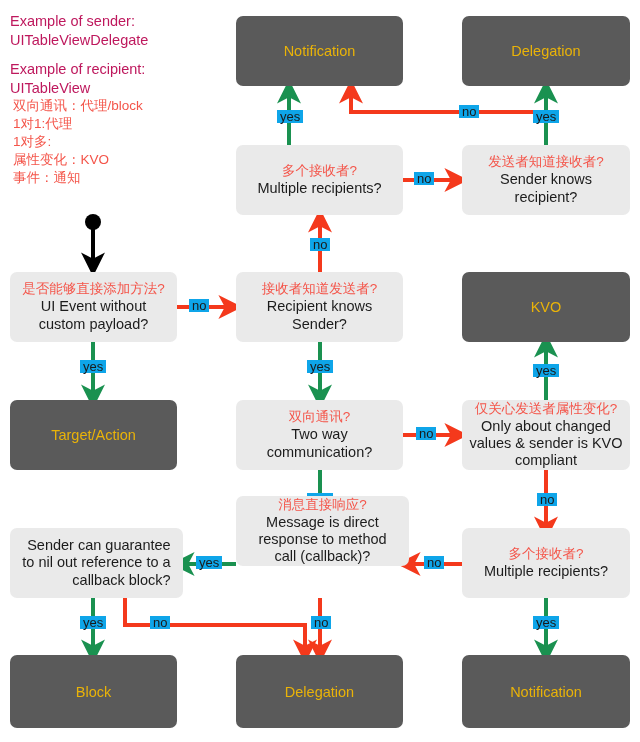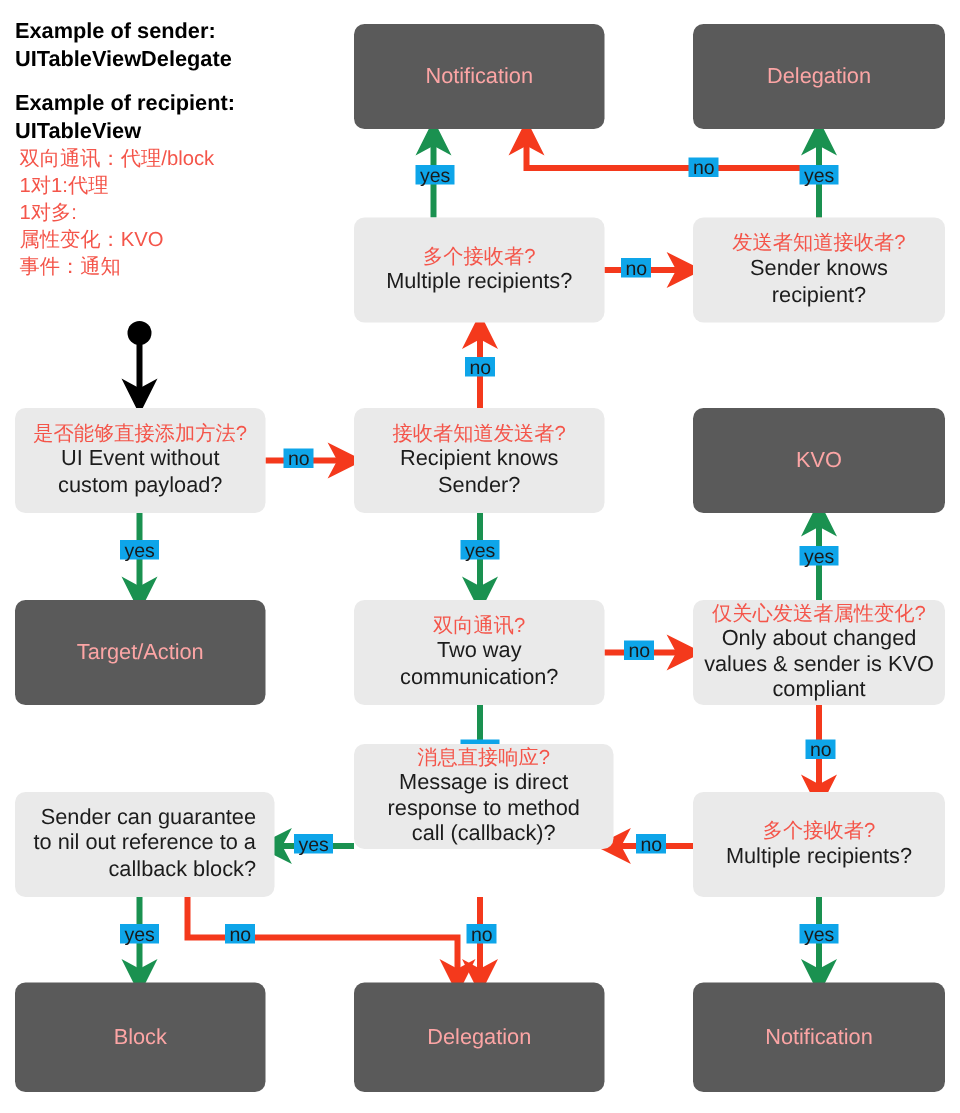--- a/index.html
+++ b/index.html
@@ -22,43 +22,42 @@
     border-radius: 7px;
     display: flex;
     flex-direction: column;
     align-items: center;
     justify-content: center;
     text-align: center;
     padding: 4px 7px;
   }
   .node.terminal {
     background: #5a5a5a;
-    color: #fca5a5;
+    color: #eab308;
     font-size: 14.5px;
   }
   .node.decision {
     background: #eaeaea;
     color: #1c1c1c;
     font-size: 14.5px;
     line-height: 1.18;
   }
   .cn {
     color: #f4554a;
     font-size: 13.5px;
     line-height: 1.2;
     margin-bottom: 1px;
     white-space: nowrap;
   }
   .en { white-space: pre-line; }
 
   .legend { position: absolute; left: 10px; top: 12px; width: 225px; }
   .legend .lg-en {
-    font-size: 14.5px; color: #000000; line-height: 1.28;
+    font-size: 14.5px; color: #be185d; line-height: 1.28;
     white-space: pre-line;
-    font-weight: bold;
   }
   .legend .lg-gap { height: 11px; }
   .legend .lg-cn {
     font-size: 13.5px; color: #f4554a; line-height: 1.33;
     white-space: pre-line; margin-left: 3px;
   }
 
   .elabel {
     position: absolute;
     font-size: 13px;

